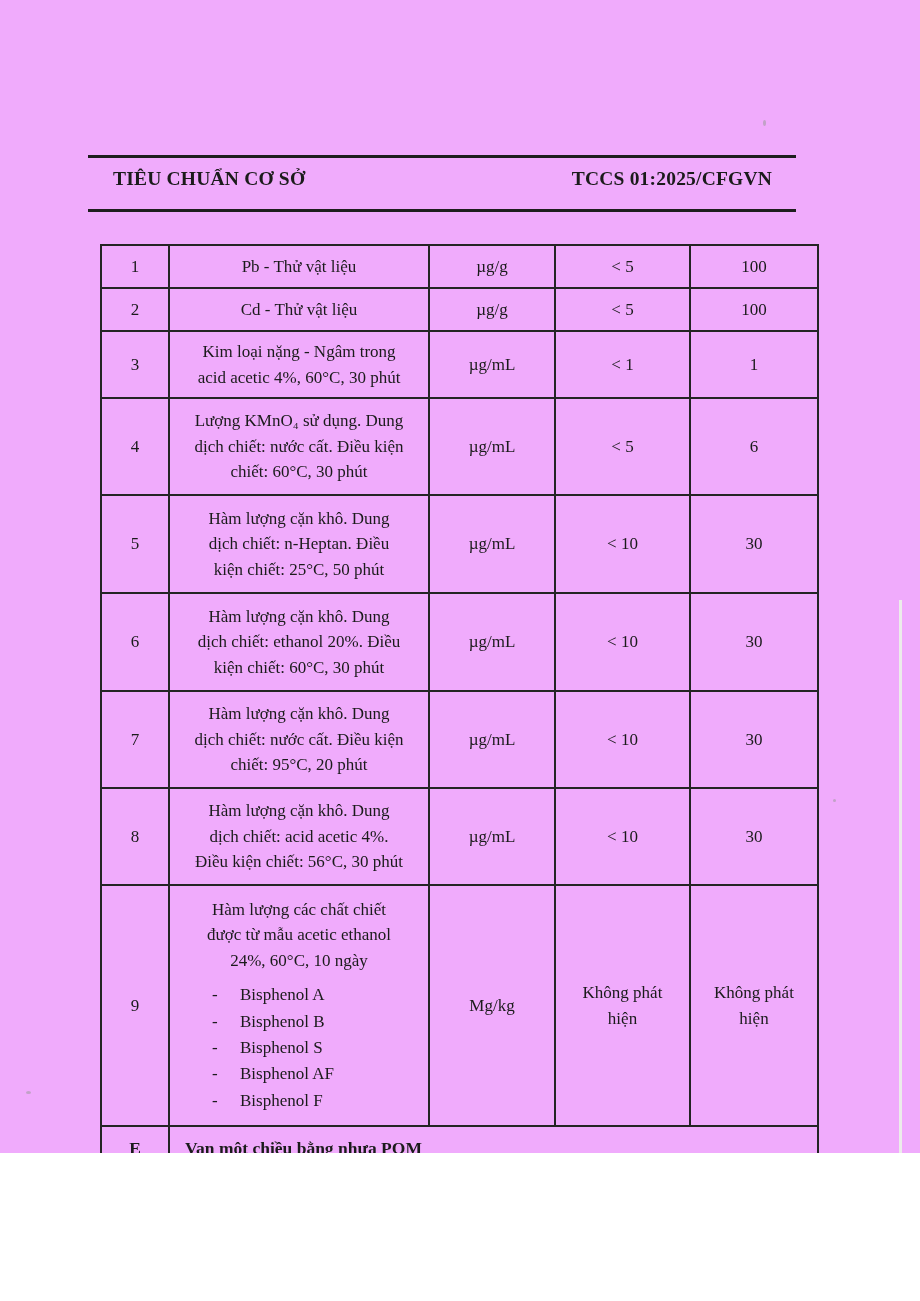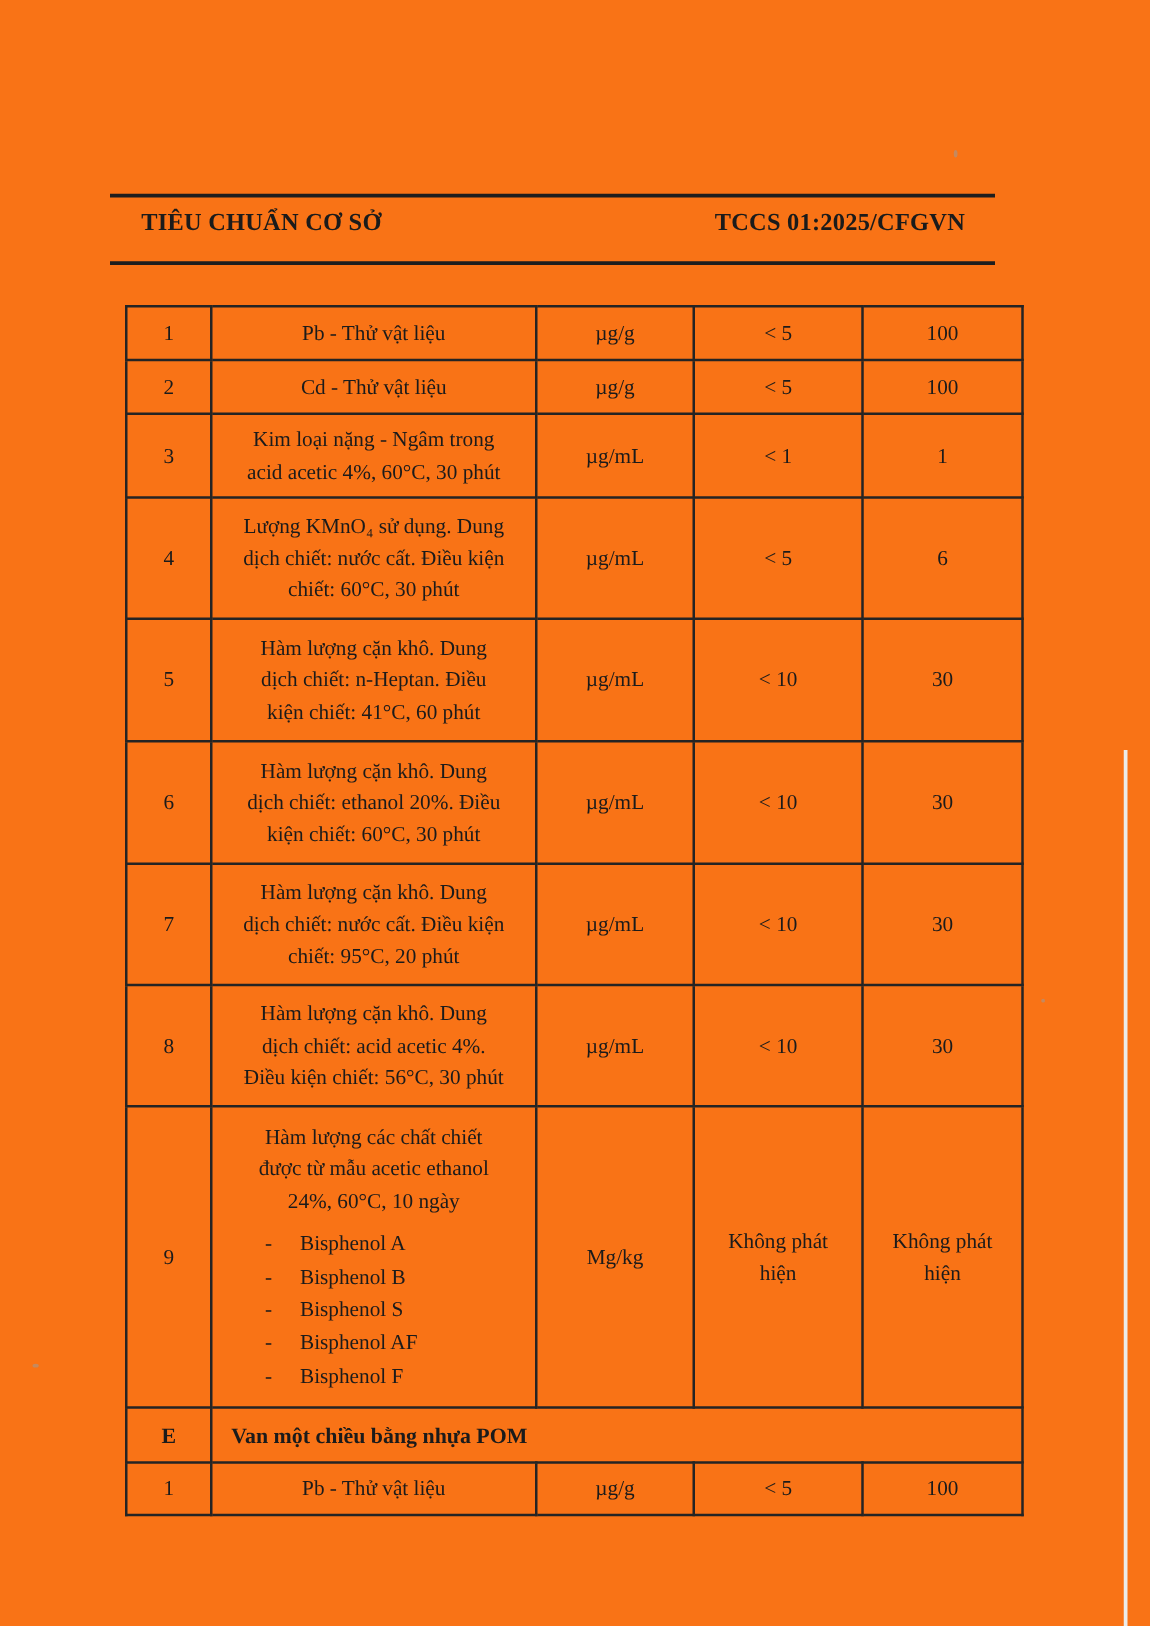--- a/index.html
+++ b/index.html
@@ -3,22 +3,22 @@
 <meta charset="utf-8">
 <style>
   html, body {
     margin: 0;
     padding: 0;
     background: #ffffff;
   }
   .page {
     position: relative;
     width: 920px;
-    height: 1301px;
-    background: #f97316;
+    height: 1153px;
+    background: #f0abfc;
     font-family: "Liberation Serif", "DejaVu Serif", serif;
     color: #1b1b1b;
     overflow: hidden;
   }
   
   .hrule {
     position: absolute;
     left: 88px;
     width: 708px;
     height: 3px;
@@ -184,21 +184,21 @@
           </td>
           <td class="c-unit">µg/mL</td>
           <td class="c-limit">&lt; 5</td>
           <td class="c-value">6</td>
         </tr>
         <tr>
           <td class="c-no">5</td>
           <td class="c-desc">
             <div class="dline">Hàm lượng cặn khô. Dung</div>
             <div class="dline">dịch chiết: n-Heptan. Điều</div>
-            <div class="dline">kiện chiết: 41°C, 60 phút</div>
+            <div class="dline">kiện chiết: 25°C, 50 phút</div>
           </td>
           <td class="c-unit">µg/mL</td>
           <td class="c-limit">&lt; 10</td>
           <td class="c-value">30</td>
         </tr>
         <tr>
           <td class="c-no">6</td>
           <td class="c-desc">
             <div class="dline">Hàm lượng cặn khô. Dung</div>
             <div class="dline">dịch chiết: ethanol 20%. Điều</div>

